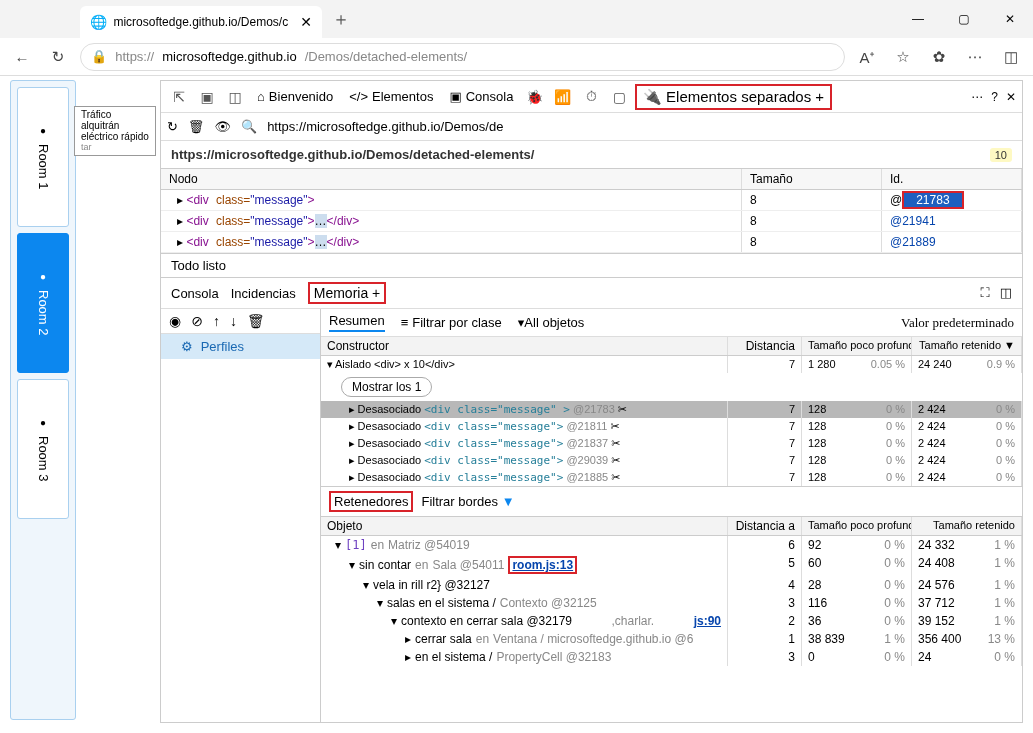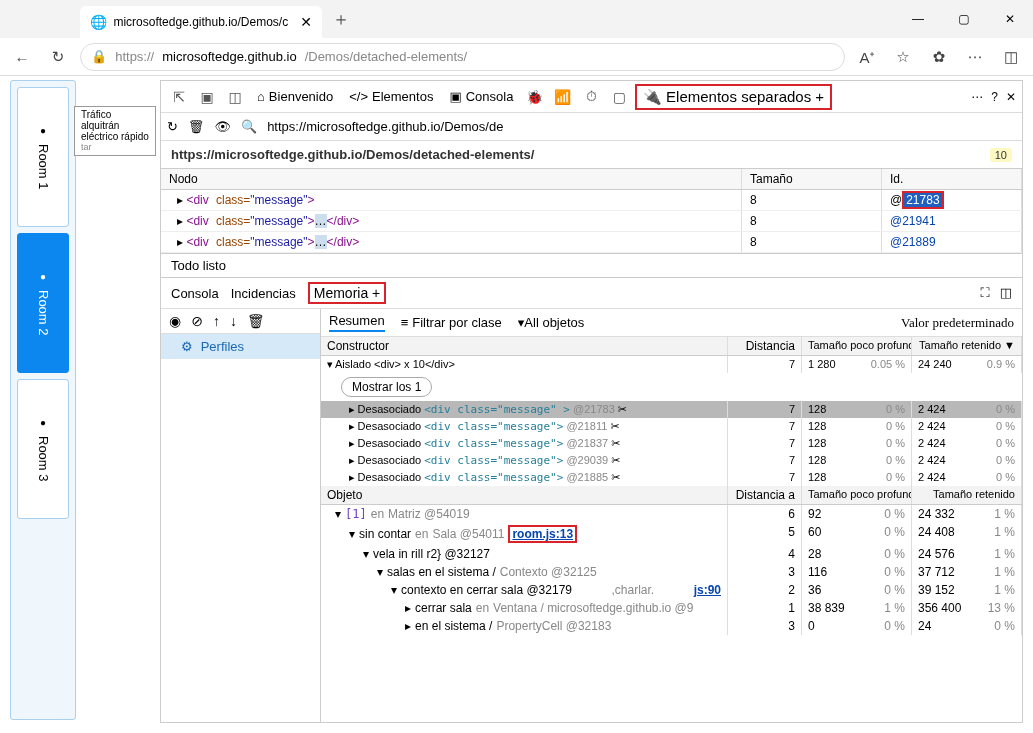--- a/index.html
+++ b/index.html
@@ -42,21 +42,21 @@
 .c-node { flex: 1; }
 .c-size { width: 140px; }
 .c-id { width: 140px; }
 
 .tbl-row { display: flex; font-size: 12px; border-bottom: 1px solid #eee; }
 .tbl-row .node-html { font-family: Consolas, monospace; }
 .tag-purple { color: #881391; }
 .attr-red { color: #994500; }
 .val-blue { color: #1a1aa6; }
 .id-link { color: #0645ad; }
-.hl-red { border: 2px solid #d8232a; padding: 0 2px; }
+.hl-red { border: 2px solid #d8232a; padding: 0 12px; }
 
 .status { border-top: 1px solid #ccc; border-bottom: 1px solid #ccc; padding: 4px 10px; font-size: 13px; }
 
 .mem-tabs { display: flex; align-items: center; gap: 12px; padding: 4px 10px; border-bottom: 1px solid #ddd; font-size: 13px; }
 .mem-tabs .hl2 { border: 2px solid #d8232a; padding: 1px 4px; font-size: 14px; }
 .mem-right { margin-left: auto; display: flex; gap: 10px; }
 
 .mem-body { display: flex; flex: 1; min-height: 0; }
 .mem-left { width: 160px; border-right: 1px solid #ccc; display: flex; flex-direction: column; }
 .mem-ctrls { display: flex; gap: 10px; padding: 4px 8px; font-size: 14px; border-bottom: 1px solid #ddd; }
@@ -317,20 +317,24 @@
               <span>128</span>
               <span class="pct">0 %</span>
             </div>
             <div class="mc-r split">
               <span>2 424</span>
               <span class="pct">0 %</span>
             </div>
           </div>
         </div>
 
+      <div class="ret-tabs">
+        <span class="hl3">Retenedores</span>
+        <span><span>Filtrar bordes</span> <span style="color:#0c87ef">▼</span></span>
+      </div>
       <div class="mem-hdr">
         <div class="mc-obj">Objeto</div>
         <div class="mc-d">Distancia a</div>
         <div class="mc-s">Tamaño poco profundo</div>
         <div class="mc-r">Tamaño retenido</div>
       </div>
       <div id="ret-rows">
           <div class="ret-row">
             <div class="mc-obj">
               <span style="padding-left:8px">▾</span> 
@@ -412,21 +416,21 @@
             <div class="mc-r split">
               <span>39 152</span>
               <span class="pct">1 %</span>
             </div>
           </div>
           <div class="ret-row">
             <div class="mc-obj">
               <span style="padding-left:78px">▸</span> 
               <span>cerrar sala</span> 
               <span class="grey">en</span> 
-              <span class="grey">Ventana / microsoftedge.github.io @9</span>
+              <span class="grey">Ventana / microsoftedge.github.io @6</span>
             </div>
             <div class="mc-d">1</div>
             <div class="mc-s split">
               <span>38 839</span>
               <span class="pct">1 %</span>
             </div>
             <div class="mc-r split">
               <span>356 400</span>
               <span class="pct">13 %</span>
             </div>

